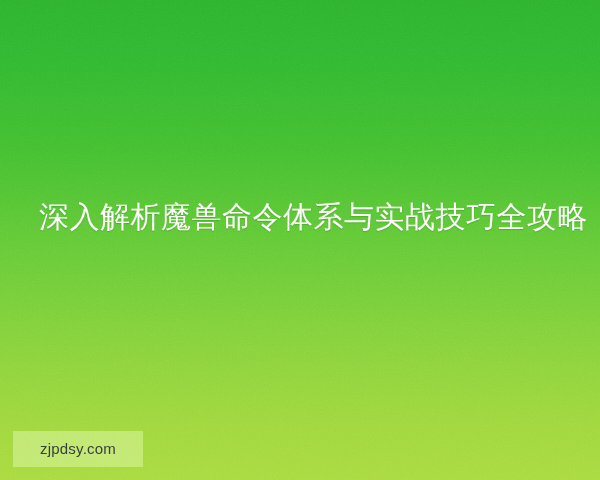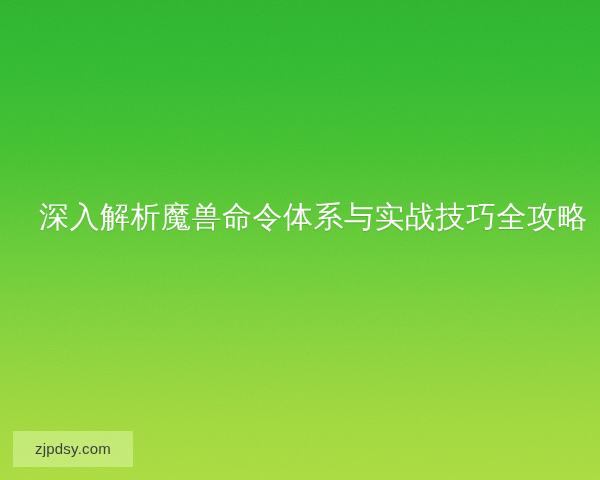--- a/index.html
+++ b/index.html
@@ -63,21 +63,21 @@
     letter-spacing: 0.5px;
     font-weight: 400;
     white-space: nowrap;
     text-shadow: 0 1px 1px rgba(30, 95, 20, 0.25);
   }
 
   .watermark {
     position: absolute;
     left: 13px;
     top: 431px;
-    width: 120px;
+    width: 130px;
     height: 36px;
     background: rgba(235, 255, 190, 0.42);
     display: flex;
     align-items: center;
     justify-content: center;
     box-sizing: border-box;
     text-align: center;
   }
 
   .watermark-text {

